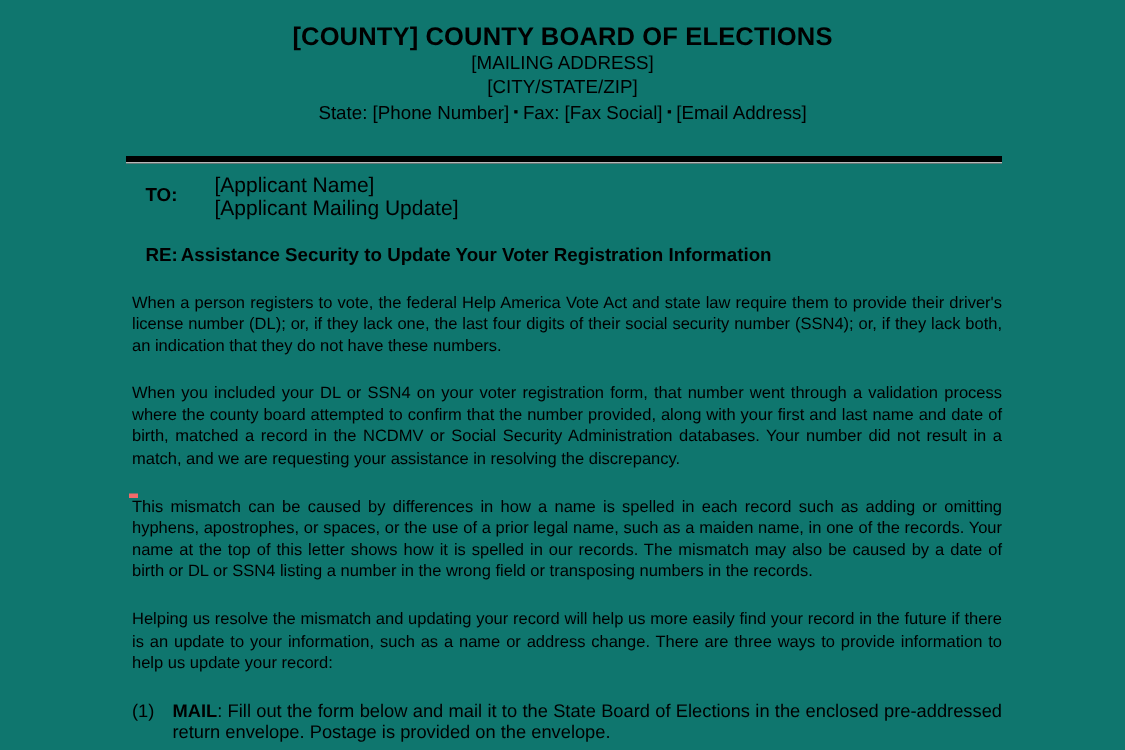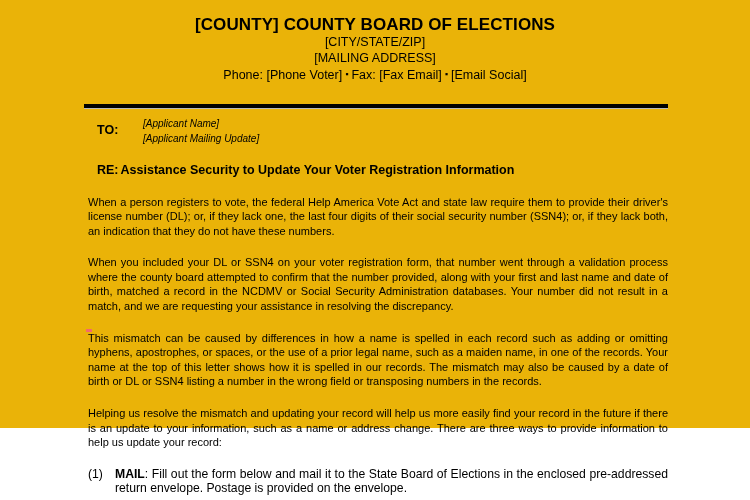--- a/index.html
+++ b/index.html
@@ -12,22 +12,22 @@
     height: 500px;
     overflow: hidden;
     font-family: "Liberation Sans", sans-serif;
     color: #000000;
     -webkit-font-smoothing: antialiased;
   }
 
   .page {
     position: relative;
     width: 750px;
-    height: 428px;
-    background: #eab308;
+    height: 500px;
+    background: #0f766e;
   }
 
   
   .letterhead {
     text-align: center;
     padding-top: 14px;
   }
   .lh-title {
     font-size: 17px;
     font-weight: bold;
@@ -80,23 +80,22 @@
     align-items: center;
   }
   .to-label {
     font-size: 12.5px;
     font-weight: bold;
     line-height: 15px;
     width: 46px;
     flex: 0 0 46px;
   }
   .to-values {
-    font-size: 10px;
+    font-size: 14px;
     line-height: 15px;
-    font-style: italic;
   }
   .to-values div { white-space: nowrap; }
 
   
   .re-line {
     margin-top: 17px;
     padding-left: 9px;
     font-size: 12.5px;
     font-weight: bold;
     line-height: 15px;
@@ -143,24 +142,24 @@
   }
   .li-strong { font-weight: bold; }
 </style>
 </head>
 <body>
 
 <div class="page">
 
   <div class="letterhead">
     <div class="lh-title">[COUNTY] COUNTY BOARD OF ELECTIONS</div>
+    <div class="lh-line">[MAILING ADDRESS]</div>
     <div class="lh-line">[CITY/STATE/ZIP]</div>
-    <div class="lh-line">[MAILING ADDRESS]</div>
     <div class="lh-contact">
-      <span>Phone: [Phone Voter]</span><span class="sep">▪</span><span>Fax: [Fax Email]</span><span class="sep">▪</span><span>[Email Social]</span>
+      <span>State: [Phone Number]</span><span class="sep">▪</span><span>Fax: [Fax Social]</span><span class="sep">▪</span><span>[Email Address]</span>
     </div>
   </div>
 
   <div class="rule-wrap">
     <div class="rule"></div>
   </div>
 
   <div class="body">
 
     <div class="to-block">

